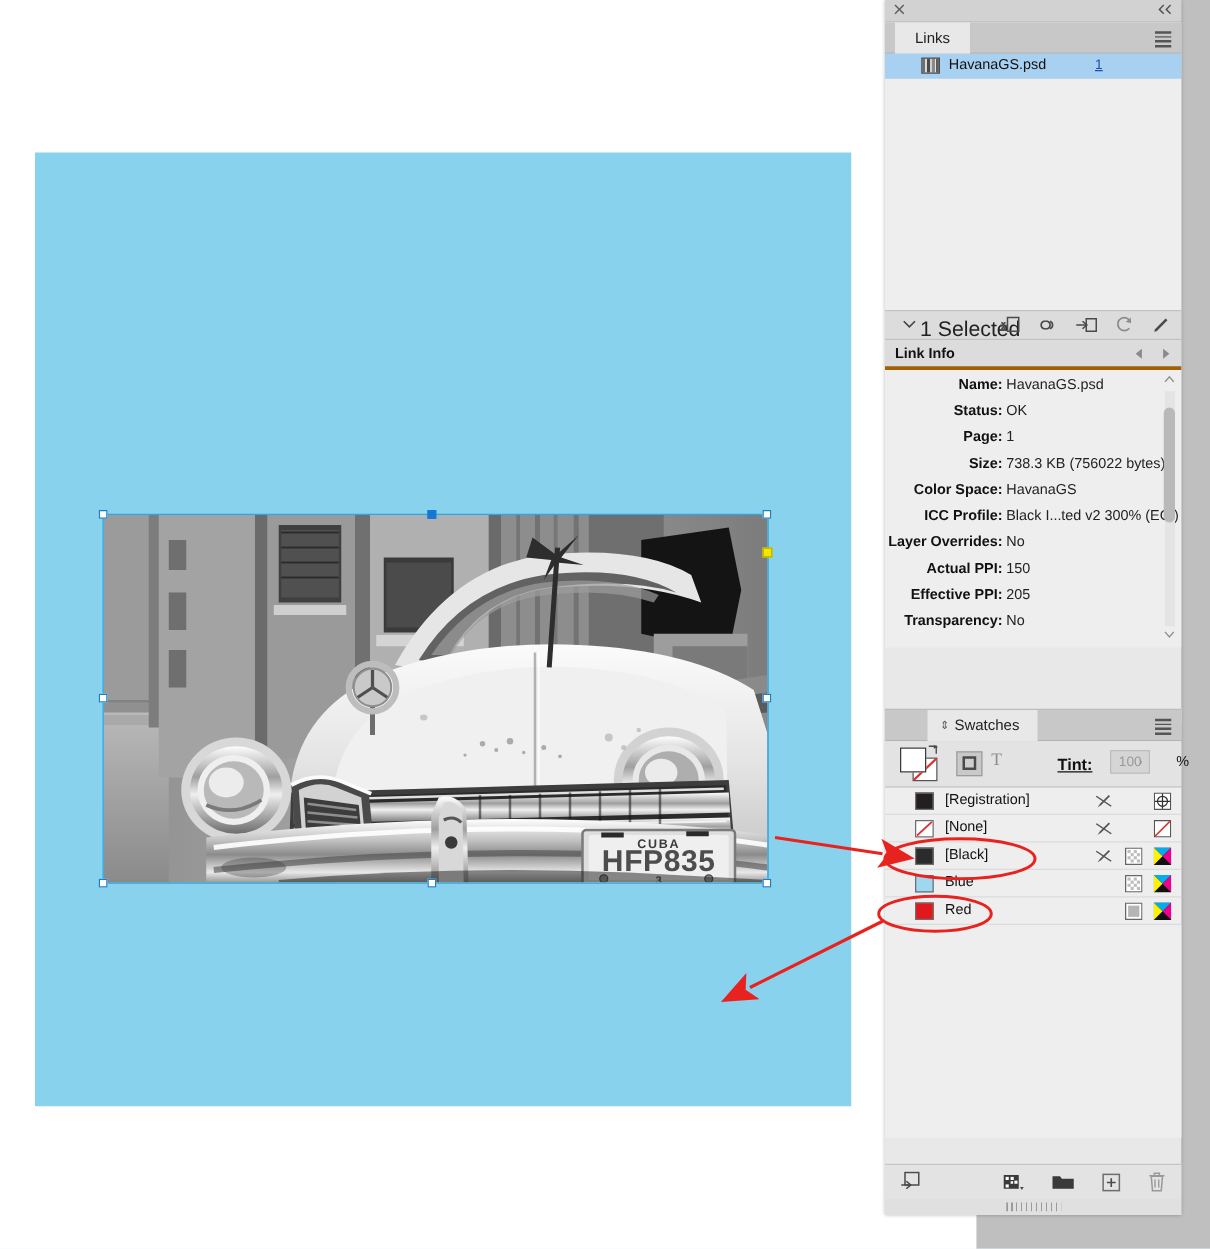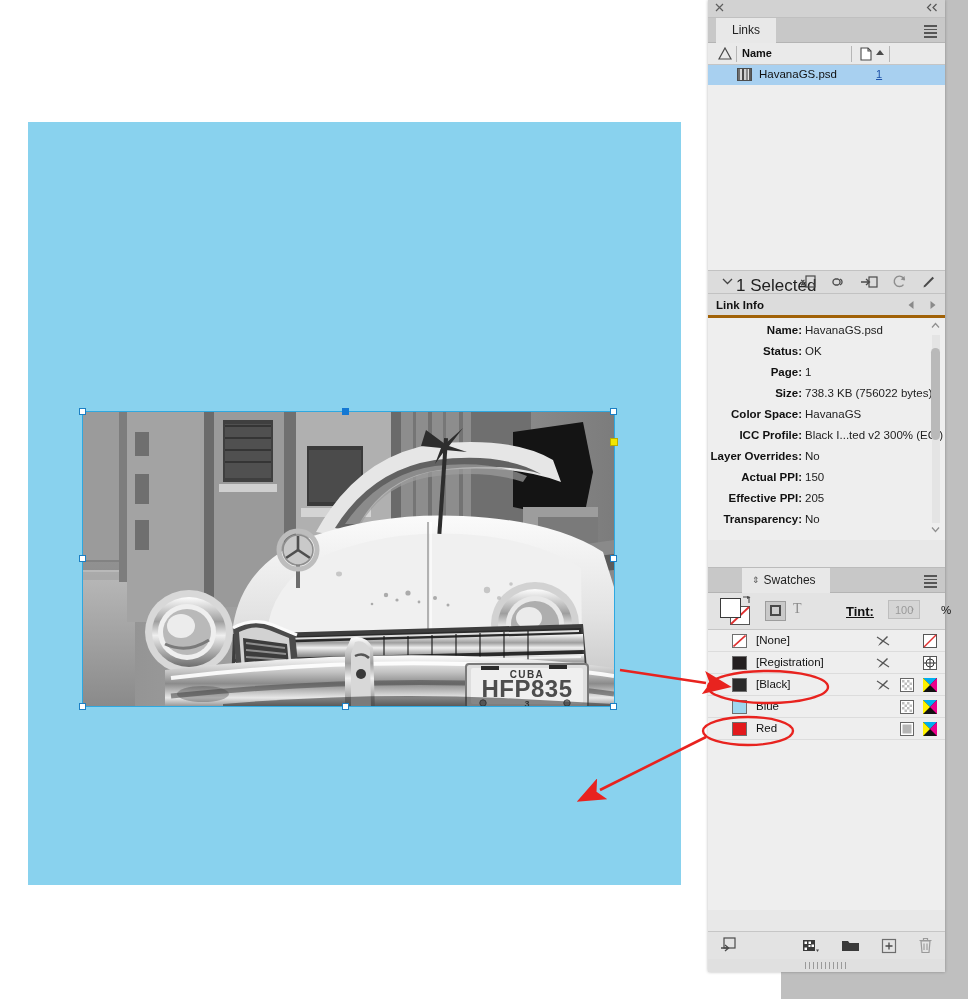--- a/index.html
+++ b/index.html
@@ -363,38 +363,20 @@
     <div class="tabrow">
       <div class="tab">Links</div>
       <div class="hamburger">
           <i></i>
           <i></i>
           <i></i>
           <i></i>
         </div>
     </div>
 
-    <div class="col-header">
-      <span class="warn">
-        <svg width="14" height="13" viewBox="0 0 14 13">
-            <path d="M7 1 L13 12 L1 12 Z" fill="none" stroke="#4a4a4a" stroke-width="1.2"></path>
-          </svg>
-      </span>
-      <span class="vline" style="left:28px;"></span>
-      <span class="nm">Name</span>
-      <span class="vline" style="left:143px;"></span>
-      <span class="pgicon">
-        <svg width="12" height="14" viewBox="0 0 12 14">
-            <path d="M1 1 L8 1 L11 4 L11 13 L1 13 Z" fill="#fff" stroke="#4a4a4a" stroke-width="1.1"></path>
-            <path d="M8 1 L8 4 L11 4" fill="none" stroke="#4a4a4a" stroke-width="1.1"></path>
-          </svg>
-      </span>
-      <span class="sortcaret"></span>
-      <span class="vline" style="left:181px;"></span>
-    </div>
 
     <div class="link-row">
       <span class="link-thumb"></span>
       <span class="link-name">HavanaGS.psd</span>
       <span class="link-page">1</span>
     </div>
     <div class="links-blank"></div>
 
     <div class="sel-bar">
       <span class="chev">
@@ -549,56 +531,56 @@
       <div class="fmt-text">T</div>
       <span class="tint-label">Tint:</span>
       <div class="tint-box">
         <span class="tint-val">100</span>
         <span class="tint-caret">›</span>
       </div>
       <span class="tint-pct">%</span>
     </div>
 
     <div class="sw-list">
-
-      <div class="sw-row">
-        <span class="sw-chip" style="background:#fff;">
-          <svg width="13" height="12" viewBox="0 0 13 12">
-              <path d="M0.5 11.5 L12.5 0.5" stroke="#e03030" stroke-width="1.6"></path>
-            </svg>
-        </span>
-        <span class="sw-name">[None]</span>
-        <span class="ic-right ic-dropper">
-          <svg width="15" height="14" viewBox="0 0 15 14">
-              <path d="M2 12 L5 10 L12 3 L11 2 L4 9 Z" fill="#555"></path>
-              <path d="M1 3 L13 11" stroke="#555" stroke-width="1.2"></path>
-            </svg>
-        </span>
-        <span class="ic-right ic-space">
-          <svg width="14" height="14" viewBox="0 0 14 14">
-              <rect x="0.5" y="0.5" width="13" height="13" fill="#fff" stroke="#555"></rect>
-              <path d="M1 13 L13 1" stroke="#e03030" stroke-width="1.4"></path>
-            </svg>
-        </span>
-      </div>
 
       <div class="sw-row">
         <span class="sw-chip" style="background:#231f20;"></span>
         <span class="sw-name">[Registration]</span>
         <span class="ic-right ic-dropper">
           <svg width="15" height="14" viewBox="0 0 15 14">
               <path d="M2 12 L5 10 L12 3 L11 2 L4 9 Z" fill="#555"></path>
               <path d="M1 3 L13 11" stroke="#555" stroke-width="1.2"></path>
             </svg>
         </span>
         <span class="ic-right ic-space">
           <svg width="14" height="14" viewBox="0 0 14 14">
               <rect x="0.5" y="0.5" width="13" height="13" fill="#fff" stroke="#555"></rect>
               <circle cx="7" cy="7" r="4" fill="none" stroke="#333" stroke-width="1"></circle>
               <path d="M7 1 L7 13 M1 7 L13 7" stroke="#333" stroke-width="1"></path>
+            </svg>
+        </span>
+      </div>
+
+      <div class="sw-row">
+        <span class="sw-chip" style="background:#fff;">
+          <svg width="13" height="12" viewBox="0 0 13 12">
+              <path d="M0.5 11.5 L12.5 0.5" stroke="#e03030" stroke-width="1.6"></path>
+            </svg>
+        </span>
+        <span class="sw-name">[None]</span>
+        <span class="ic-right ic-dropper">
+          <svg width="15" height="14" viewBox="0 0 15 14">
+              <path d="M2 12 L5 10 L12 3 L11 2 L4 9 Z" fill="#555"></path>
+              <path d="M1 3 L13 11" stroke="#555" stroke-width="1.2"></path>
+            </svg>
+        </span>
+        <span class="ic-right ic-space">
+          <svg width="14" height="14" viewBox="0 0 14 14">
+              <rect x="0.5" y="0.5" width="13" height="13" fill="#fff" stroke="#555"></rect>
+              <path d="M1 13 L13 1" stroke="#e03030" stroke-width="1.4"></path>
             </svg>
         </span>
       </div>
 
 
       <div class="sw-row">
         <span class="sw-chip" style="background:#2b2b2b;"></span>
         <span class="sw-name">[Black]</span>
         <span class="ic-right ic-dropper">
           <svg width="15" height="14" viewBox="0 0 15 14">

